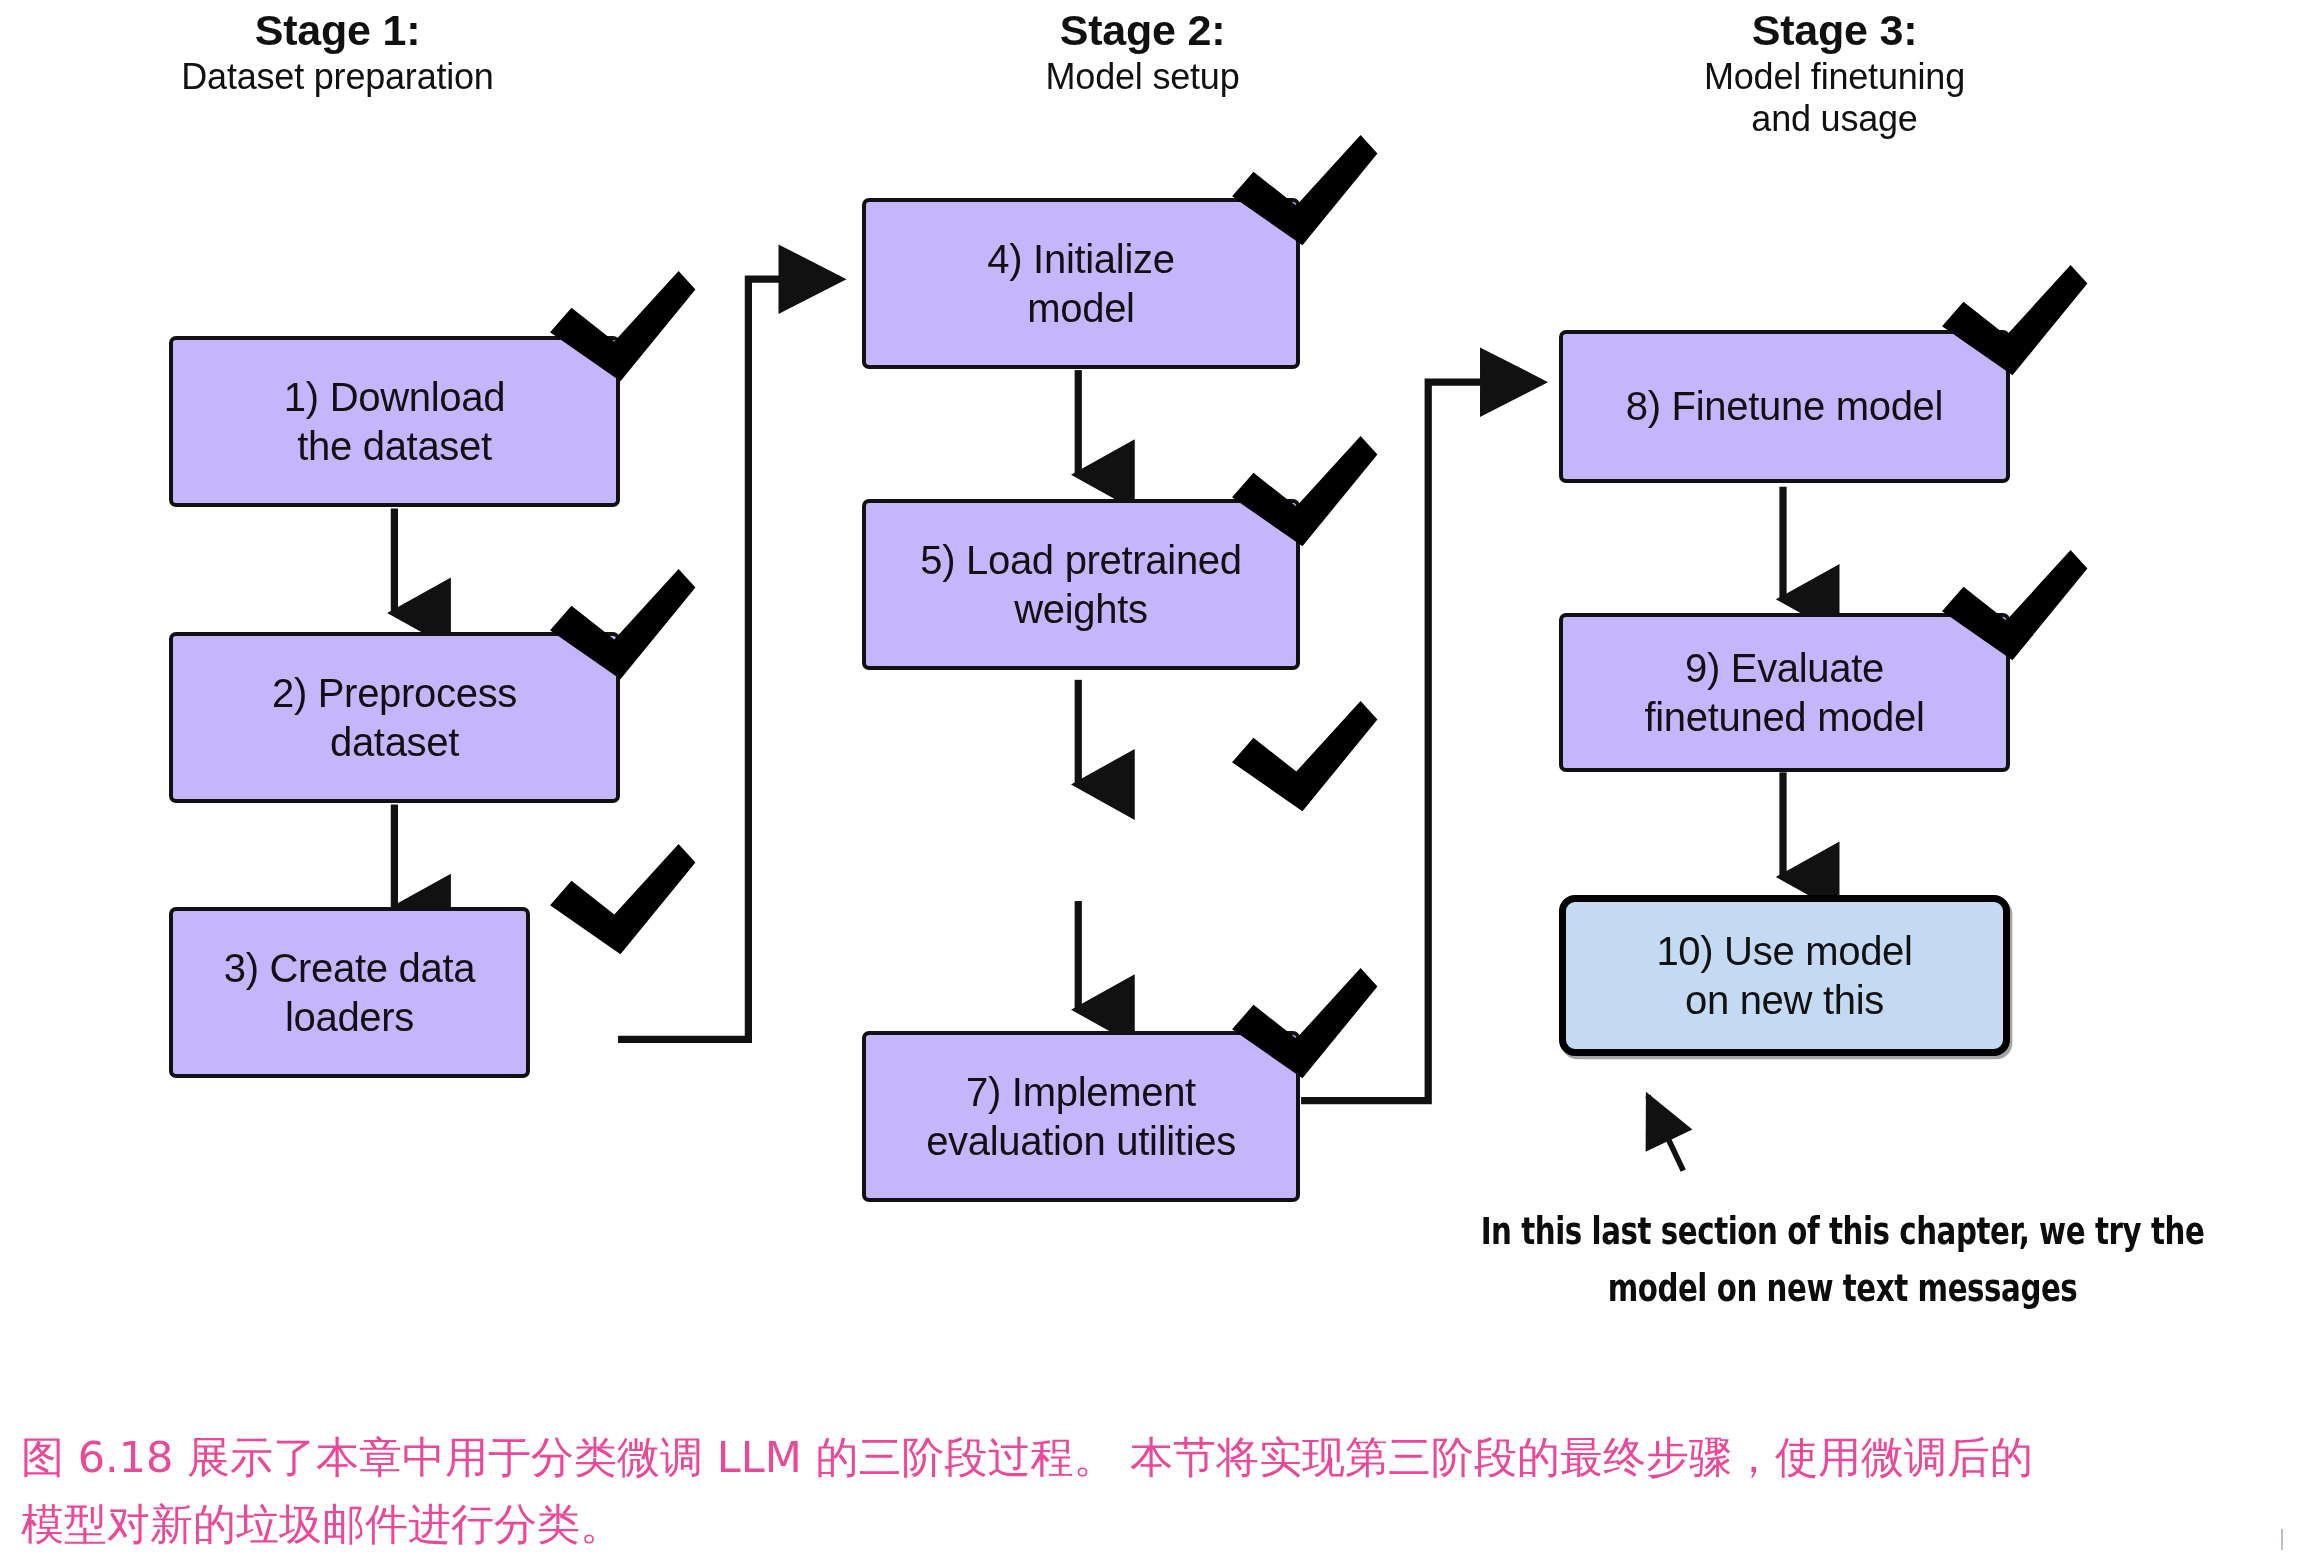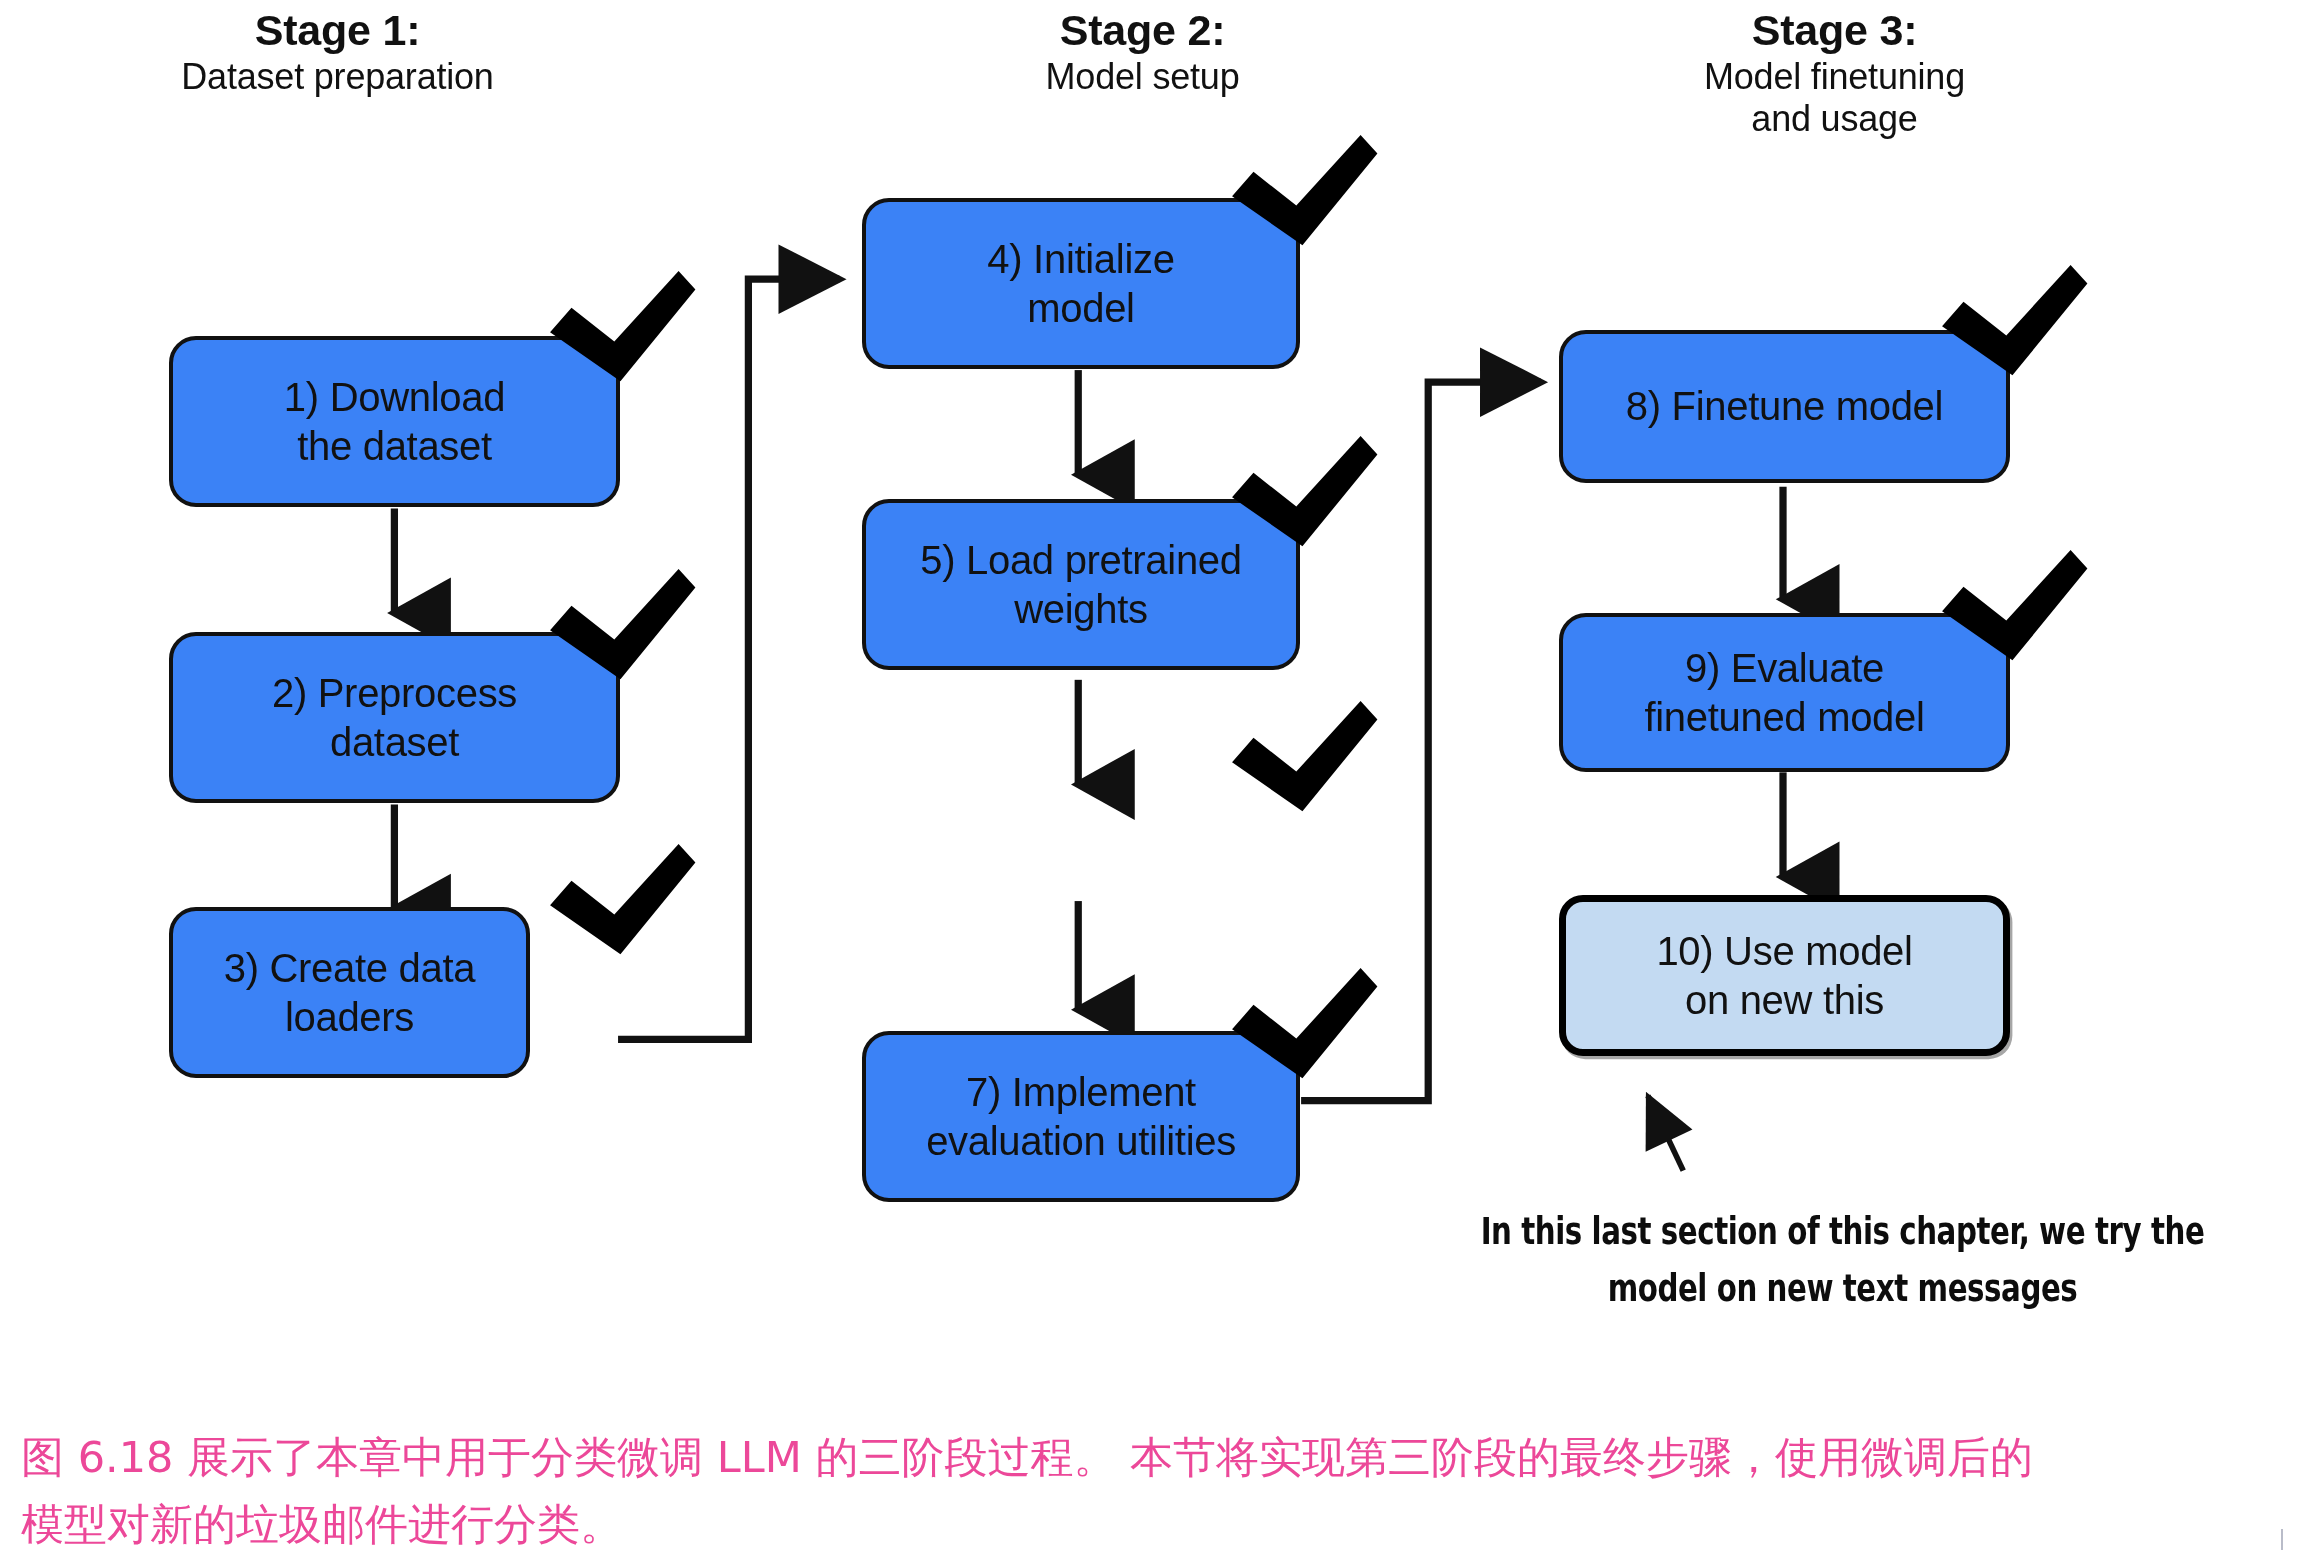--- a/index.html
+++ b/index.html
@@ -45,37 +45,37 @@
 
   #hdr1 { left: 48px;   top: 4.8px;  width: 579px; }
   #hdr2 { left: 853px; top: 4.8px;  width: 579px; }
   #hdr3 { left: 1529px; top: 4.8px;  width: 611px; }
 
   
   .flow-box {
     position: absolute;
     box-sizing: border-box;
     border: 4px solid #111111;
-    border-radius: 27px;
-    background: #3b82f6;
+    border-radius: 7px;
+    background: #c4b5fd;
     display: flex;
     align-items: center;
     justify-content: center;
     text-align: center;
     font-size: 40px;
     line-height: 1.22;
     color: #111111;
     letter-spacing: -0.3px;
     padding: 0 11.3px;
     z-index: 3;
   }
   .flow-box.highlight {
     background: #c3daf2;
     border: 7.2px solid #000000;
-    border-radius: 24px;
+    border-radius: 16px;
     box-shadow: 2.4px 3.2px 0 rgba(0,0,0,0.35);
   }
 
   
   .check-mark {
     position: absolute;
     width: 153px;
     height: 153px;
     z-index: 6;
     pointer-events: none;

